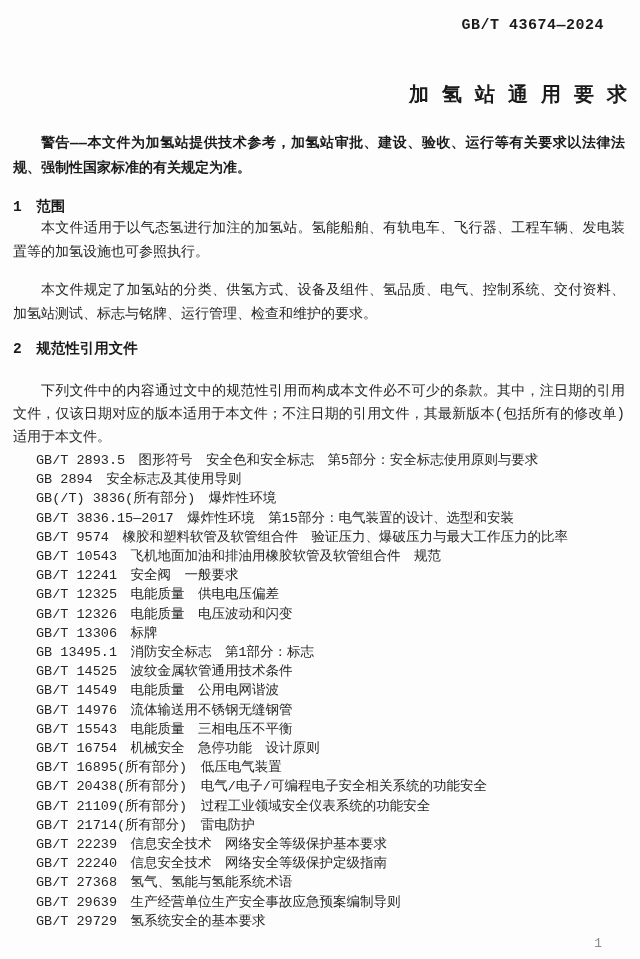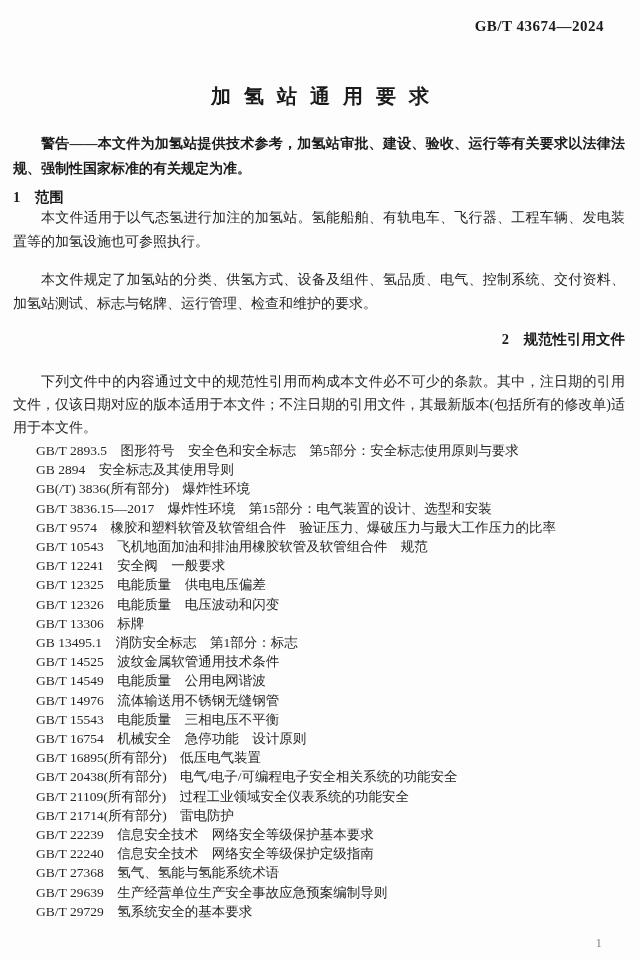--- a/index.html
+++ b/index.html
@@ -6,37 +6,37 @@
     margin: 0;
     padding: 0;
     background: #ffffff;
   }
   .page {
     position: relative;
     width: 640px;
     height: 959px;
     background: #fdfdfd;
     overflow: hidden;
-    font-family: Liberation Serif, serif;
+    font-family: Liberation Mono, monospace;
     color: #262626;
     box-sizing: border-box;
   }
   .doc-header {
     padding-top: 17px;
     padding-right: 36px;
     text-align: right;
     font-size: 15px;
     line-height: 18px;
     font-weight: bold;
     letter-spacing: 0.5px;
     color: #1b1b1b;
   }
   .doc-title {
     margin-top: 48px;
-    text-align: center;
+    text-align: right;
     font-size: 20px;
     line-height: 26px;
     font-weight: bold;
     letter-spacing: 13px;
     text-indent: 13px; 
     color: #1b1b1b;
   }
   .warning {
     margin: 22px 15px 0 13px;
     font-size: 14px;
@@ -46,22 +46,22 @@
     text-indent: 2em;
     color: #1b1b1b;
   }
   .sec-heading {
     margin: 0 15px 0 13px;
     font-size: 14.5px;
     line-height: 18px;
     font-weight: bold;
     color: #1b1b1b;
   }
-  .sec-heading.first { margin-top: 7px; }
-  .sec-heading.second { margin-top: 14px; text-align: right; }
+  .sec-heading.first { margin-top: 17px; }
+  .sec-heading.second { margin-top: 14px; }
   .para {
     margin: 0 15px 0 13px;
     font-size: 14px;
     line-height: 24px;
     text-align: justify;
     text-indent: 2em;
     color: #262626;
   }
   .para.after-heading { margin-top: 14px; }
   .para.intro { margin-top: 22px; line-height: 23px; }

